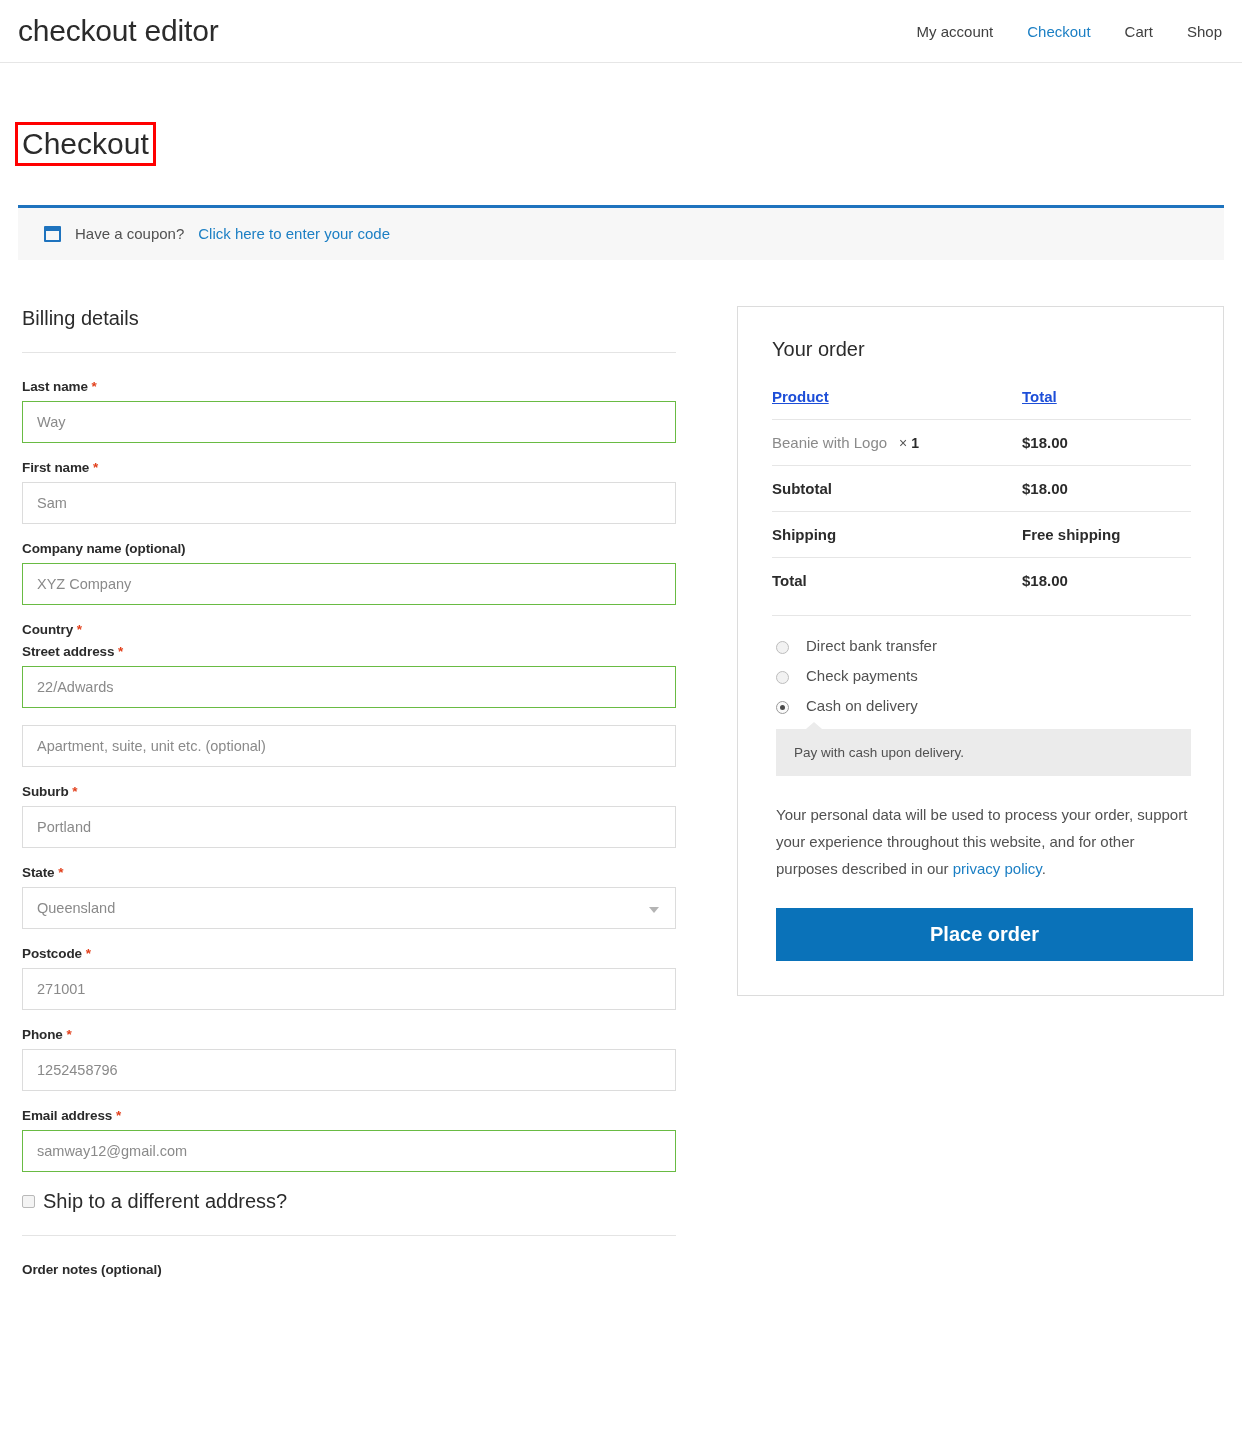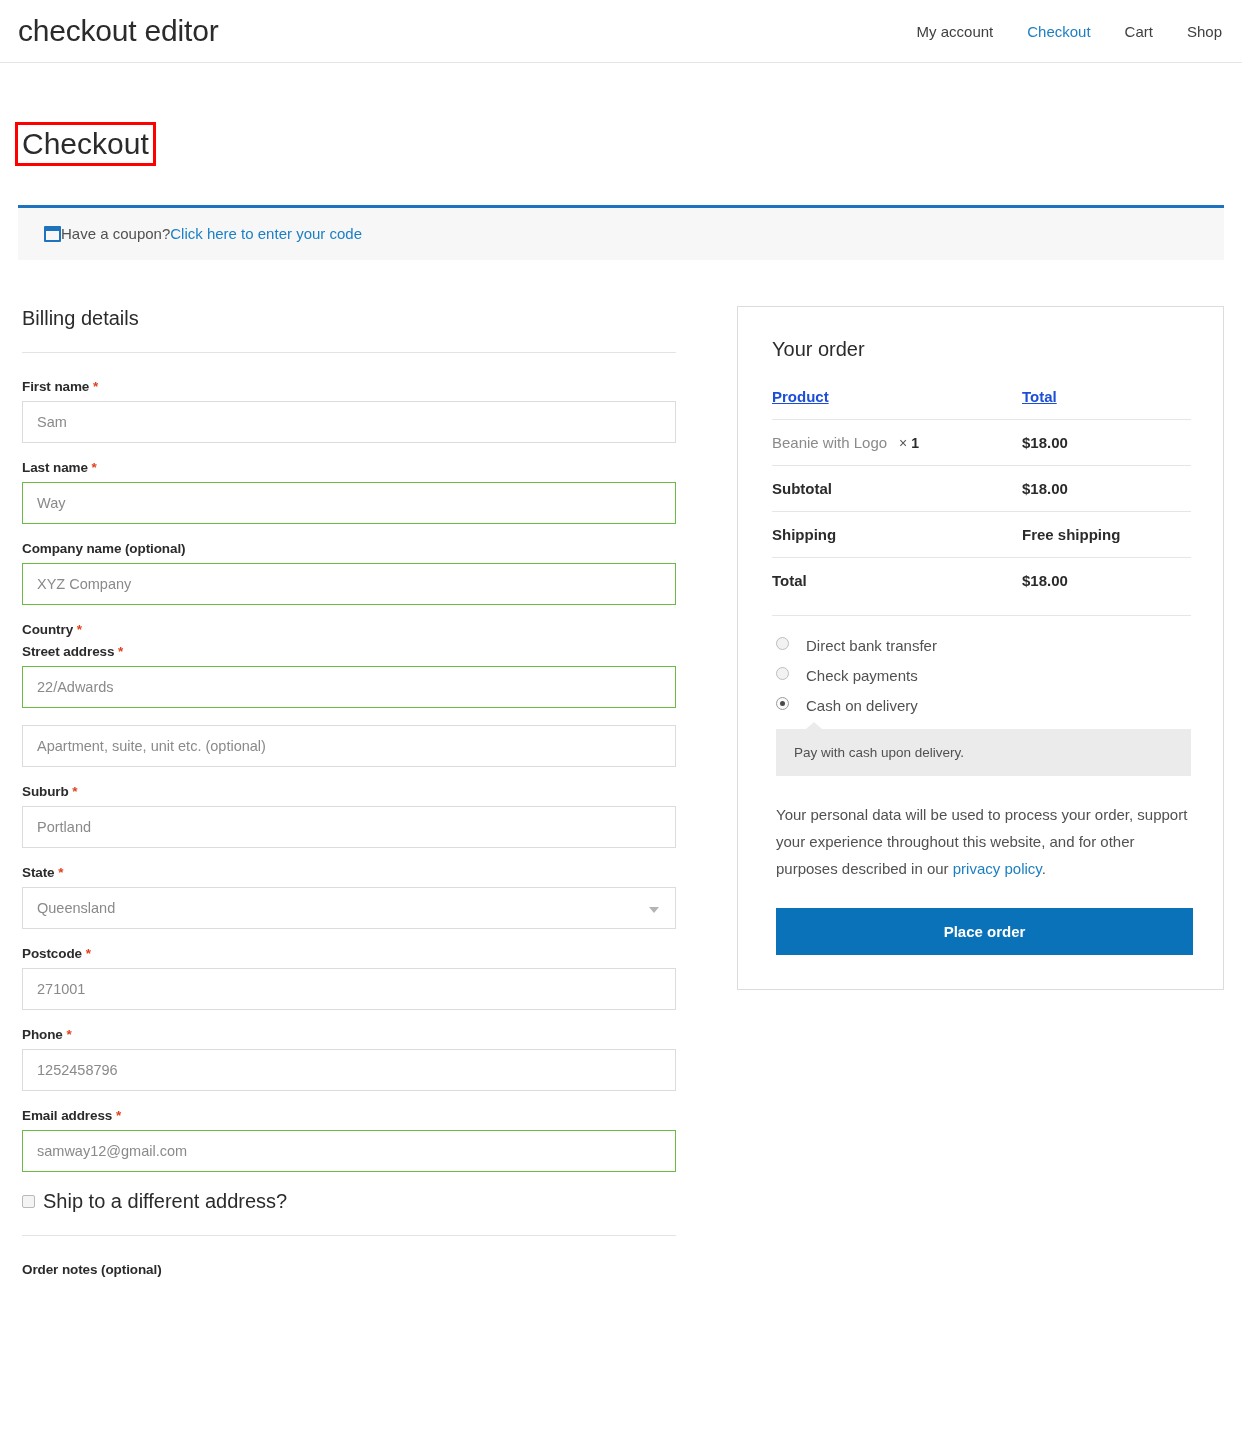--- a/index.html
+++ b/index.html
@@ -51,20 +51,21 @@
     outline-offset: 0px;
   }
 
   
   .coupon-bar {
     background: #f7f7f7;
     border-top: 3px solid #1e73be;
     padding: 17px 20px 18px 26px;
     display: flex;
     align-items: center;
+    gap: 14px;
     font-size: 15px;
     color: #515151;
     margin-bottom: 46px;
   }
   .coupon-icon {
     width: 17px; height: 16px;
     border: 2px solid #1e73be;
     border-radius: 1px;
     position: relative;
     flex: 0 0 auto;
@@ -209,21 +210,21 @@
   .lbl-bold { font-weight: bold; color: #2b2b2b; }
 
   
   .payments {
     border-top: 1px solid #e6e6e6;
     padding-top: 21px;
     margin-top: 12px;
   }
   .pay-row {
     display: flex;
-    align-items: flex-start;
+    align-items: flex-end;
     gap: 17px;
     margin-bottom: 13px;
     padding-left: 4px;
   }
   .radio {
     width: 13px; height: 13px;
     border-radius: 50%;
     border: 1px solid #bdbdbd;
     background: #f2f2f2;
     flex: 0 0 auto;
@@ -269,21 +270,21 @@
   .privacy a { color: #1b7fc4; text-decoration: none; cursor: pointer; }
 
   .place-order {
     display: block;
     width: 417px;
     margin-left: 4px;
     border: 0;
     background: #0a72b9;
     color: #ffffff;
     font-family: "Liberation Sans", sans-serif;
-    font-size: 15px;
+    font-size: 20px;
     font-weight: bold;
     padding: 15px 0;
     text-align: center;
     cursor: pointer;
   }
 </style>
 </head>
 <body>
 
 <div class="site-header">
@@ -308,27 +309,27 @@
     <a class="coupon-link">Click here to enter your code</a>
   </div>
 
   <div class="cols">
 
     <div class="col-left">
       <h2 class="section-heading">Billing details</h2>
       <hr class="hr">
 
       <div class="field">
+        <label class="field-label"><span>Last name</span> <span class="req">*</span></label>
+        <div class="control valid">Way</div>
+      </div>
+
+      <div class="field">
         <label class="field-label"><span>First name</span> <span class="req">*</span></label>
         <div class="control">Sam</div>
-      </div>
-
-      <div class="field">
-        <label class="field-label"><span>Last name</span> <span class="req">*</span></label>
-        <div class="control valid">Way</div>
       </div>
 
       <div class="field">
         <label class="field-label">Company name (optional)</label>
         <div class="control valid">XYZ Company</div>
       </div>
 
       <div class="field">
         <label class="field-label"><span>Country</span> <span class="req">*</span></label>
       </div>

